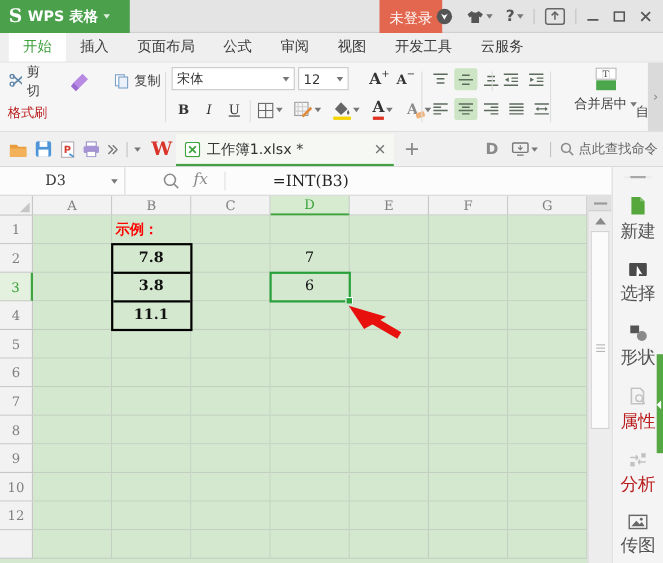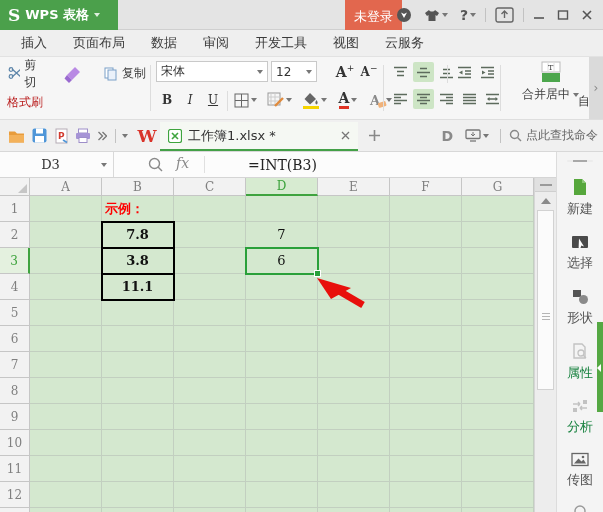--- a/index.html
+++ b/index.html
@@ -89,22 +89,22 @@
   .vs-up .tri{width:0;height:0;border-left:5px solid transparent;border-right:5px solid transparent;border-bottom:6px solid #8a8a8a;}
   .vs-thumb{position:absolute;left:2px;top:32px;width:17px;height:180px;background:#fbfbfb;border:1px solid #d2d2d2;box-sizing:border-box;}
   .vs-grip{position:absolute;left:4px;top:100px;width:8px;}
   .vs-grip div{height:1px;background:#b5b5b5;margin:2px 0;}
 
   
   .side{position:absolute;left:556px;top:152px;width:47px;height:360px;background:#f4f4f4;border-left:1px solid #dcdcdc;box-sizing:border-box;display:flex;flex-direction:column;align-items:center;}
   .side-handle{width:26px;height:10px;margin-top:8px;background:#ececec;border-radius:2px;display:flex;align-items:center;justify-content:center;cursor:pointer;}
   .side-handle .bar{width:14px;height:2px;background:#a8a8a8;}
   .side-item{display:flex;flex-direction:column;align-items:center;gap:4px;margin-top:16px;cursor:pointer;}
-  .side-item .sl{font-size:13px;color:#555;}
-  .side-item.disabled .sl{color:#15803d;}
+  .side-item .sl{font-size:16px;color:#555;}
+  .side-item.disabled .sl{color:#b91c1c;}
   .edge-handle{position:absolute;left:597px;top:322px;width:6px;height:90px;background:#55a843;cursor:pointer;}
   .edge-handle .tri{position:absolute;left:0;top:42px;width:0;height:0;border-top:4px solid transparent;border-bottom:4px solid transparent;border-right:4px solid #fff;}
 </style>
 </head>
 <body>
 
 <div class="app">
 
   <div class="titlebar">
     <div class="logo">
@@ -150,26 +150,27 @@
       </span>
       <span class="tbi">
         <svg width="12" height="12">
             <path d="M2 2 L10 10 M10 2 L2 10" stroke="#555" stroke-width="1.6"></path>
           </svg>
       </span>
     </div>
   </div>
 
   <div class="tabs">
+    <span class="tab active">开始</span>
     <span class="tab">插入</span>
     <span class="tab">页面布局</span>
-    <span class="tab">数据</span>
+    <span class="tab">公式</span>
     <span class="tab">审阅</span>
+    <span class="tab">视图</span>
     <span class="tab">开发工具</span>
-    <span class="tab">视图</span>
     <span class="tab">云服务</span>
   </div>
 
   <div class="toolbar">
     <div class="grp-clip">
       <div class="small-btn">
         <svg width="15" height="13">
             <path d="M4 2 L13 10 M4 10 L13 2" stroke="#5e86aa" stroke-width="1.4" fill="none"></path>
             <circle cx="3" cy="2.5" r="1.8" fill="none" stroke="#5e86aa" stroke-width="1.2"></circle>
             <circle cx="3" cy="9.5" r="1.8" fill="none" stroke="#5e86aa" stroke-width="1.2"></circle>
@@ -534,30 +535,20 @@
           <div class="g-rh">10</div>
           <div class="g-cell"></div>
           <div class="g-cell"></div>
           <div class="g-cell"></div>
           <div class="g-cell"></div>
           <div class="g-cell"></div>
           <div class="g-cell"></div>
           <div class="g-cell"></div>
         </div>
         <div class="g-row">
-          <div class="g-rh">11</div>
-          <div class="g-cell"></div>
-          <div class="g-cell"></div>
-          <div class="g-cell"></div>
-          <div class="g-cell"></div>
-          <div class="g-cell"></div>
-          <div class="g-cell"></div>
-          <div class="g-cell"></div>
-        </div>
-        <div class="g-row">
           <div class="g-rh">12</div>
           <div class="g-cell"></div>
           <div class="g-cell"></div>
           <div class="g-cell"></div>
           <div class="g-cell"></div>
           <div class="g-cell"></div>
           <div class="g-cell"></div>
           <div class="g-cell"></div>
         </div>
         <div class="g-row">

